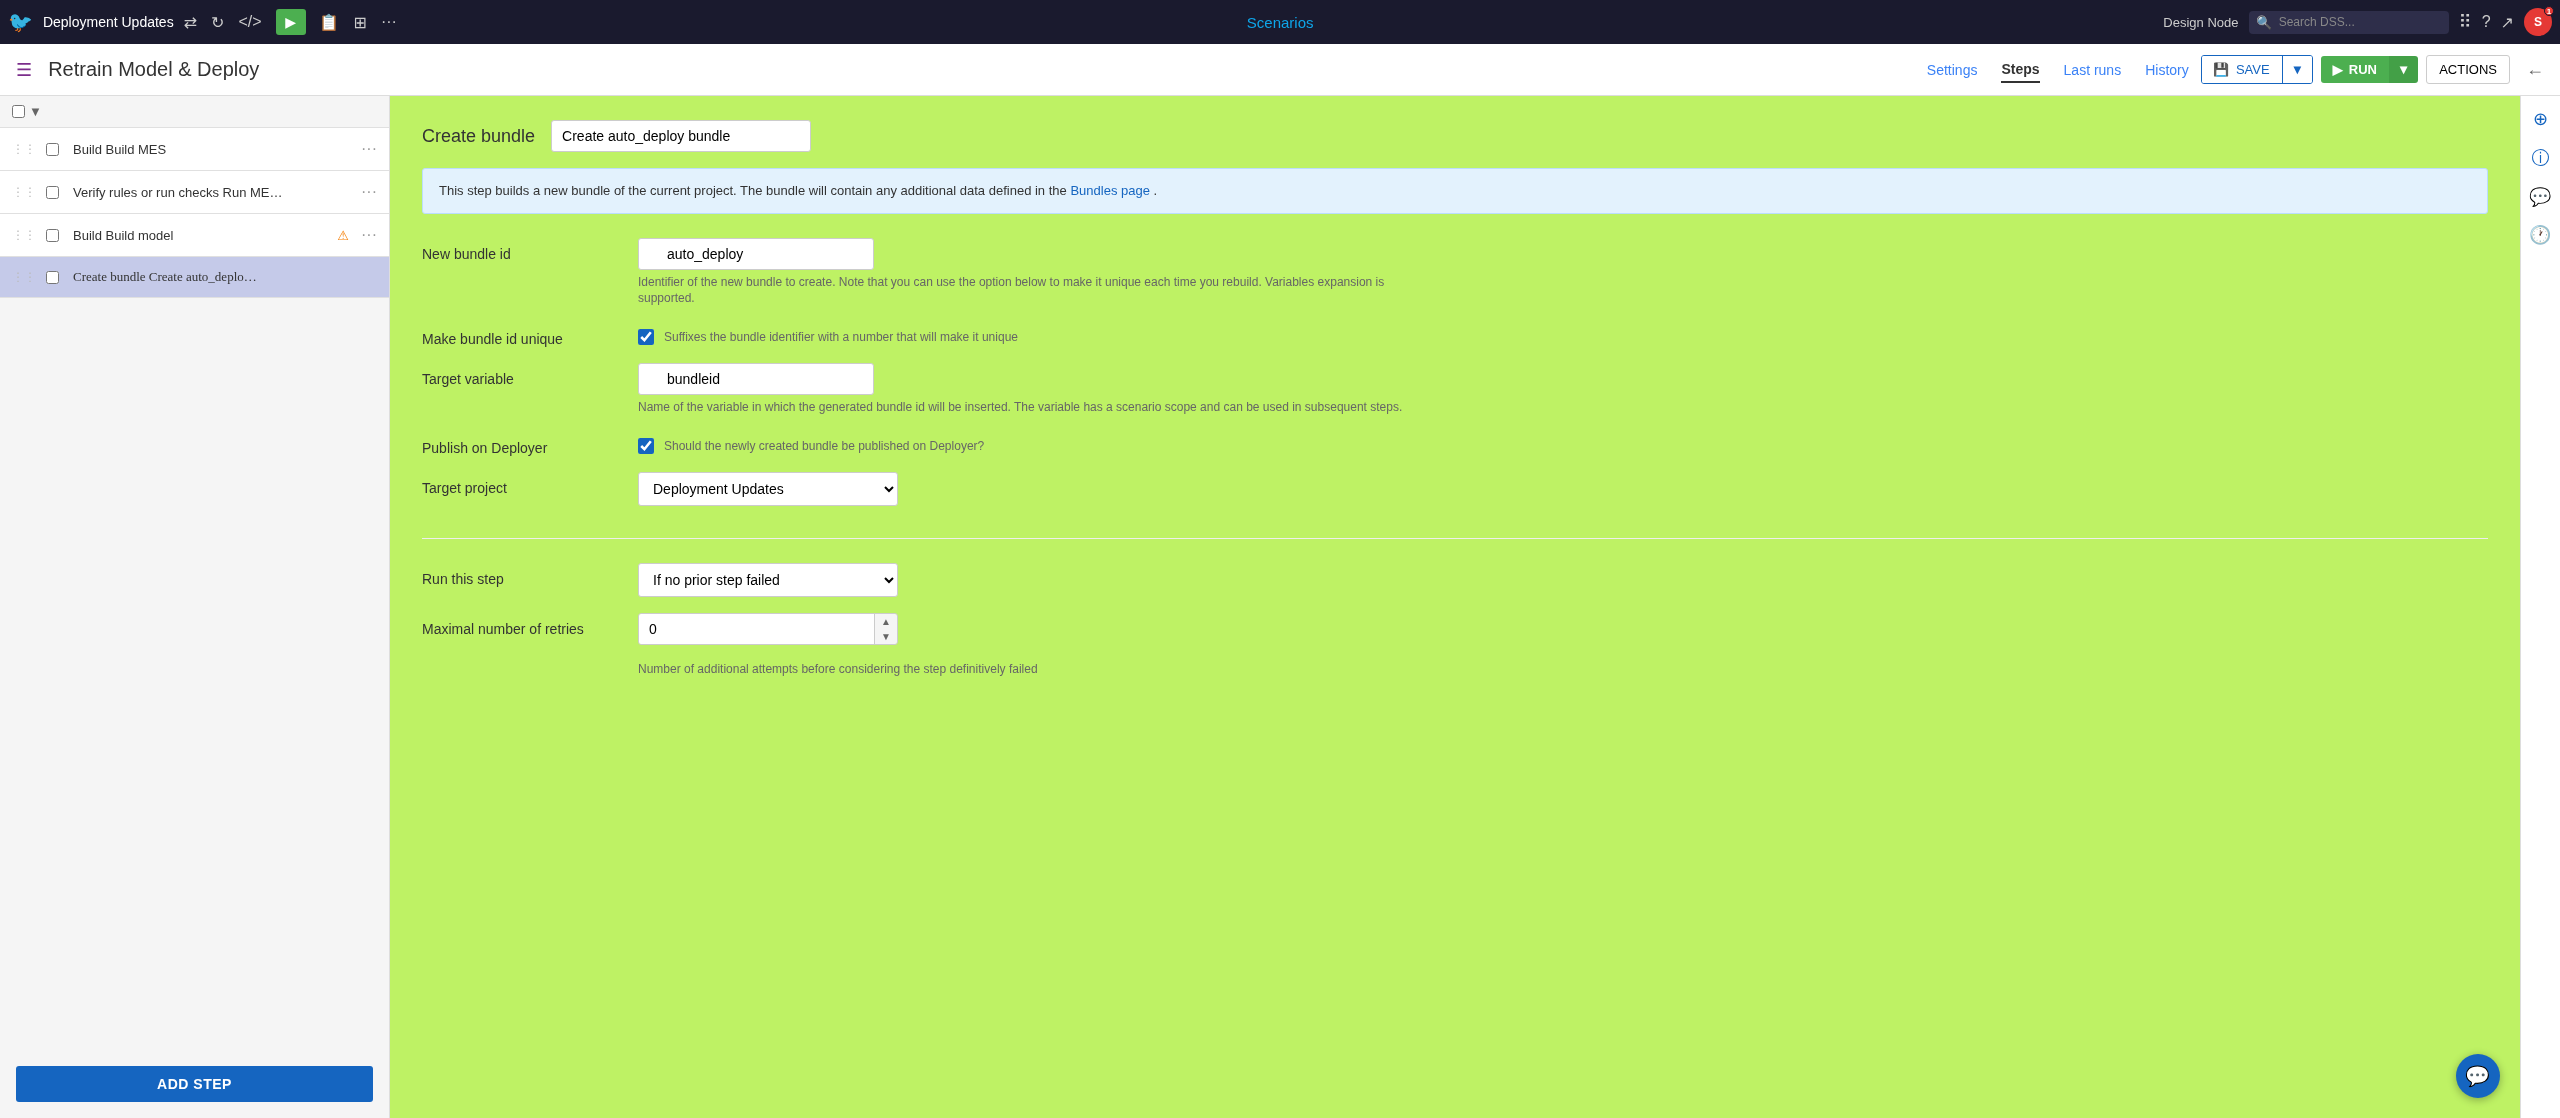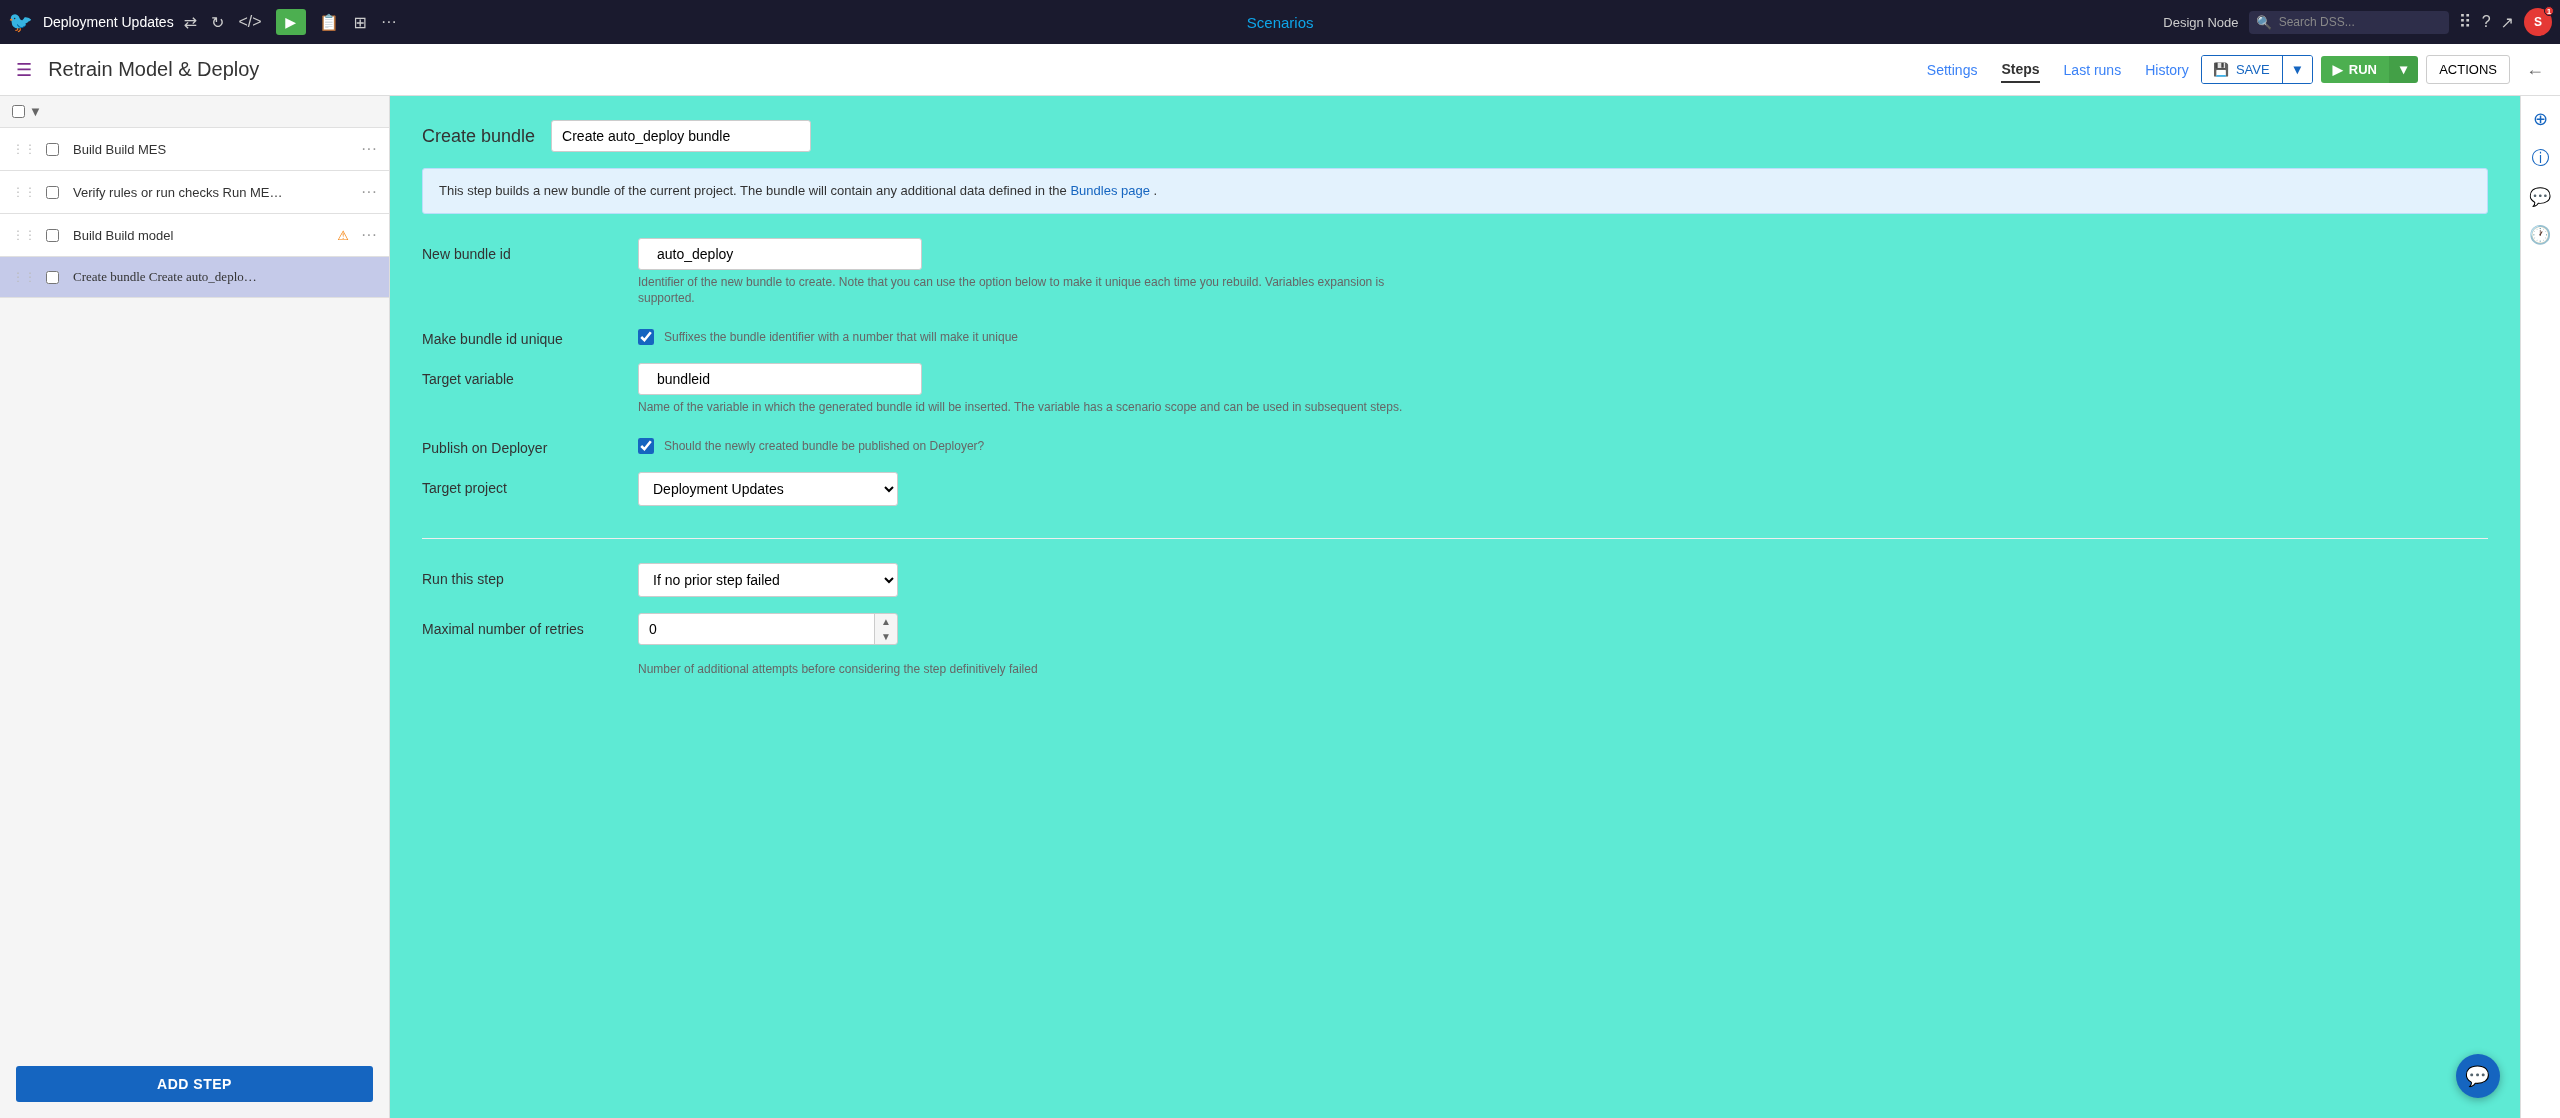--- a/index.html
+++ b/index.html
@@ -53,33 +53,33 @@
     .sidebar-item.active .item-text { font-weight: 500; font-family: Liberation Serif, serif; }
     .sidebar-item .drag-handle { color: #bbb; margin-right: 2px; font-size: 12px; }
     .sidebar-item input[type="checkbox"] { margin-right: 6px; }
     .sidebar-item .item-text { flex: 1; font-size: 13px; color: #333; }
     .sidebar-item .item-warning { color: #f57c00; margin-right: 4px; }
     .sidebar-item .item-menu { color: #999; cursor: pointer; font-size: 16px; }
     .sidebar-footer { margin-top: auto; padding: 16px; }
     .btn-add-step { background: #1565c0; color: white; border: none; border-radius: 3px; padding: 10px 0; width: 100%; font-size: 14px; font-weight: 600; cursor: pointer; letter-spacing: 0.5px; }
 
     
-    .content { flex: 1; background: #5eead4; overflow-y: auto; padding: 24px 32px; }
+    .content { flex: 1; background: #bef264; overflow-y: auto; padding: 24px 32px; }
     .content-header { display: flex; align-items: center; gap: 16px; margin-bottom: 16px; }
     .content-title { font-size: 18px; font-weight: 500; color: #333; }
     .bundle-name-input { border: 1px solid #ccc; border-radius: 3px; padding: 7px 10px; font-size: 14px; width: 260px; outline: none; }
 
     .info-box { background: #e3f2fd; border: 1px solid #bbdefb; border-radius: 3px; padding: 12px 16px; margin-bottom: 24px; font-size: 13px; color: #333; line-height: 1.5; }
     .info-box a { color: #1565c0; text-decoration: none; }
 
     .form-section { margin-bottom: 32px; }
     .form-row { display: flex; align-items: flex-start; margin-bottom: 16px; gap: 16px; }
     .form-label { width: 200px; min-width: 200px; font-size: 14px; color: #333; padding-top: 8px; }
     .form-control { flex: 1; }
-    .form-input { border: 1px solid #ccc; border-radius: 3px; padding: 7px 18px; font-size: 14px; width: 284px; outline: none; }
+    .form-input { border: 1px solid #ccc; border-radius: 3px; padding: 7px 28px; font-size: 14px; width: 236px; outline: none; }
     .form-hint { font-size: 12px; color: #666; margin-top: 4px; max-width: 800px; line-height: 1.4; }
     .form-checkbox-row { display: flex; align-items: center; gap: 10px; padding-top: 6px; }
     .form-checkbox-row input[type="checkbox"] { width: 16px; height: 16px; accent-color: #1565c0; }
     .form-checkbox-label { font-size: 12px; color: #666; }
 
     .form-select { border: 1px solid #ccc; border-radius: 3px; padding: 7px 10px; font-size: 14px; width: 260px; outline: none; background: white; cursor: pointer; appearance: auto; }
 
     .divider { border: none; border-top: 1px solid #eee; margin: 24px 0; }
 
     .run-section .form-row { margin-bottom: 16px; }

